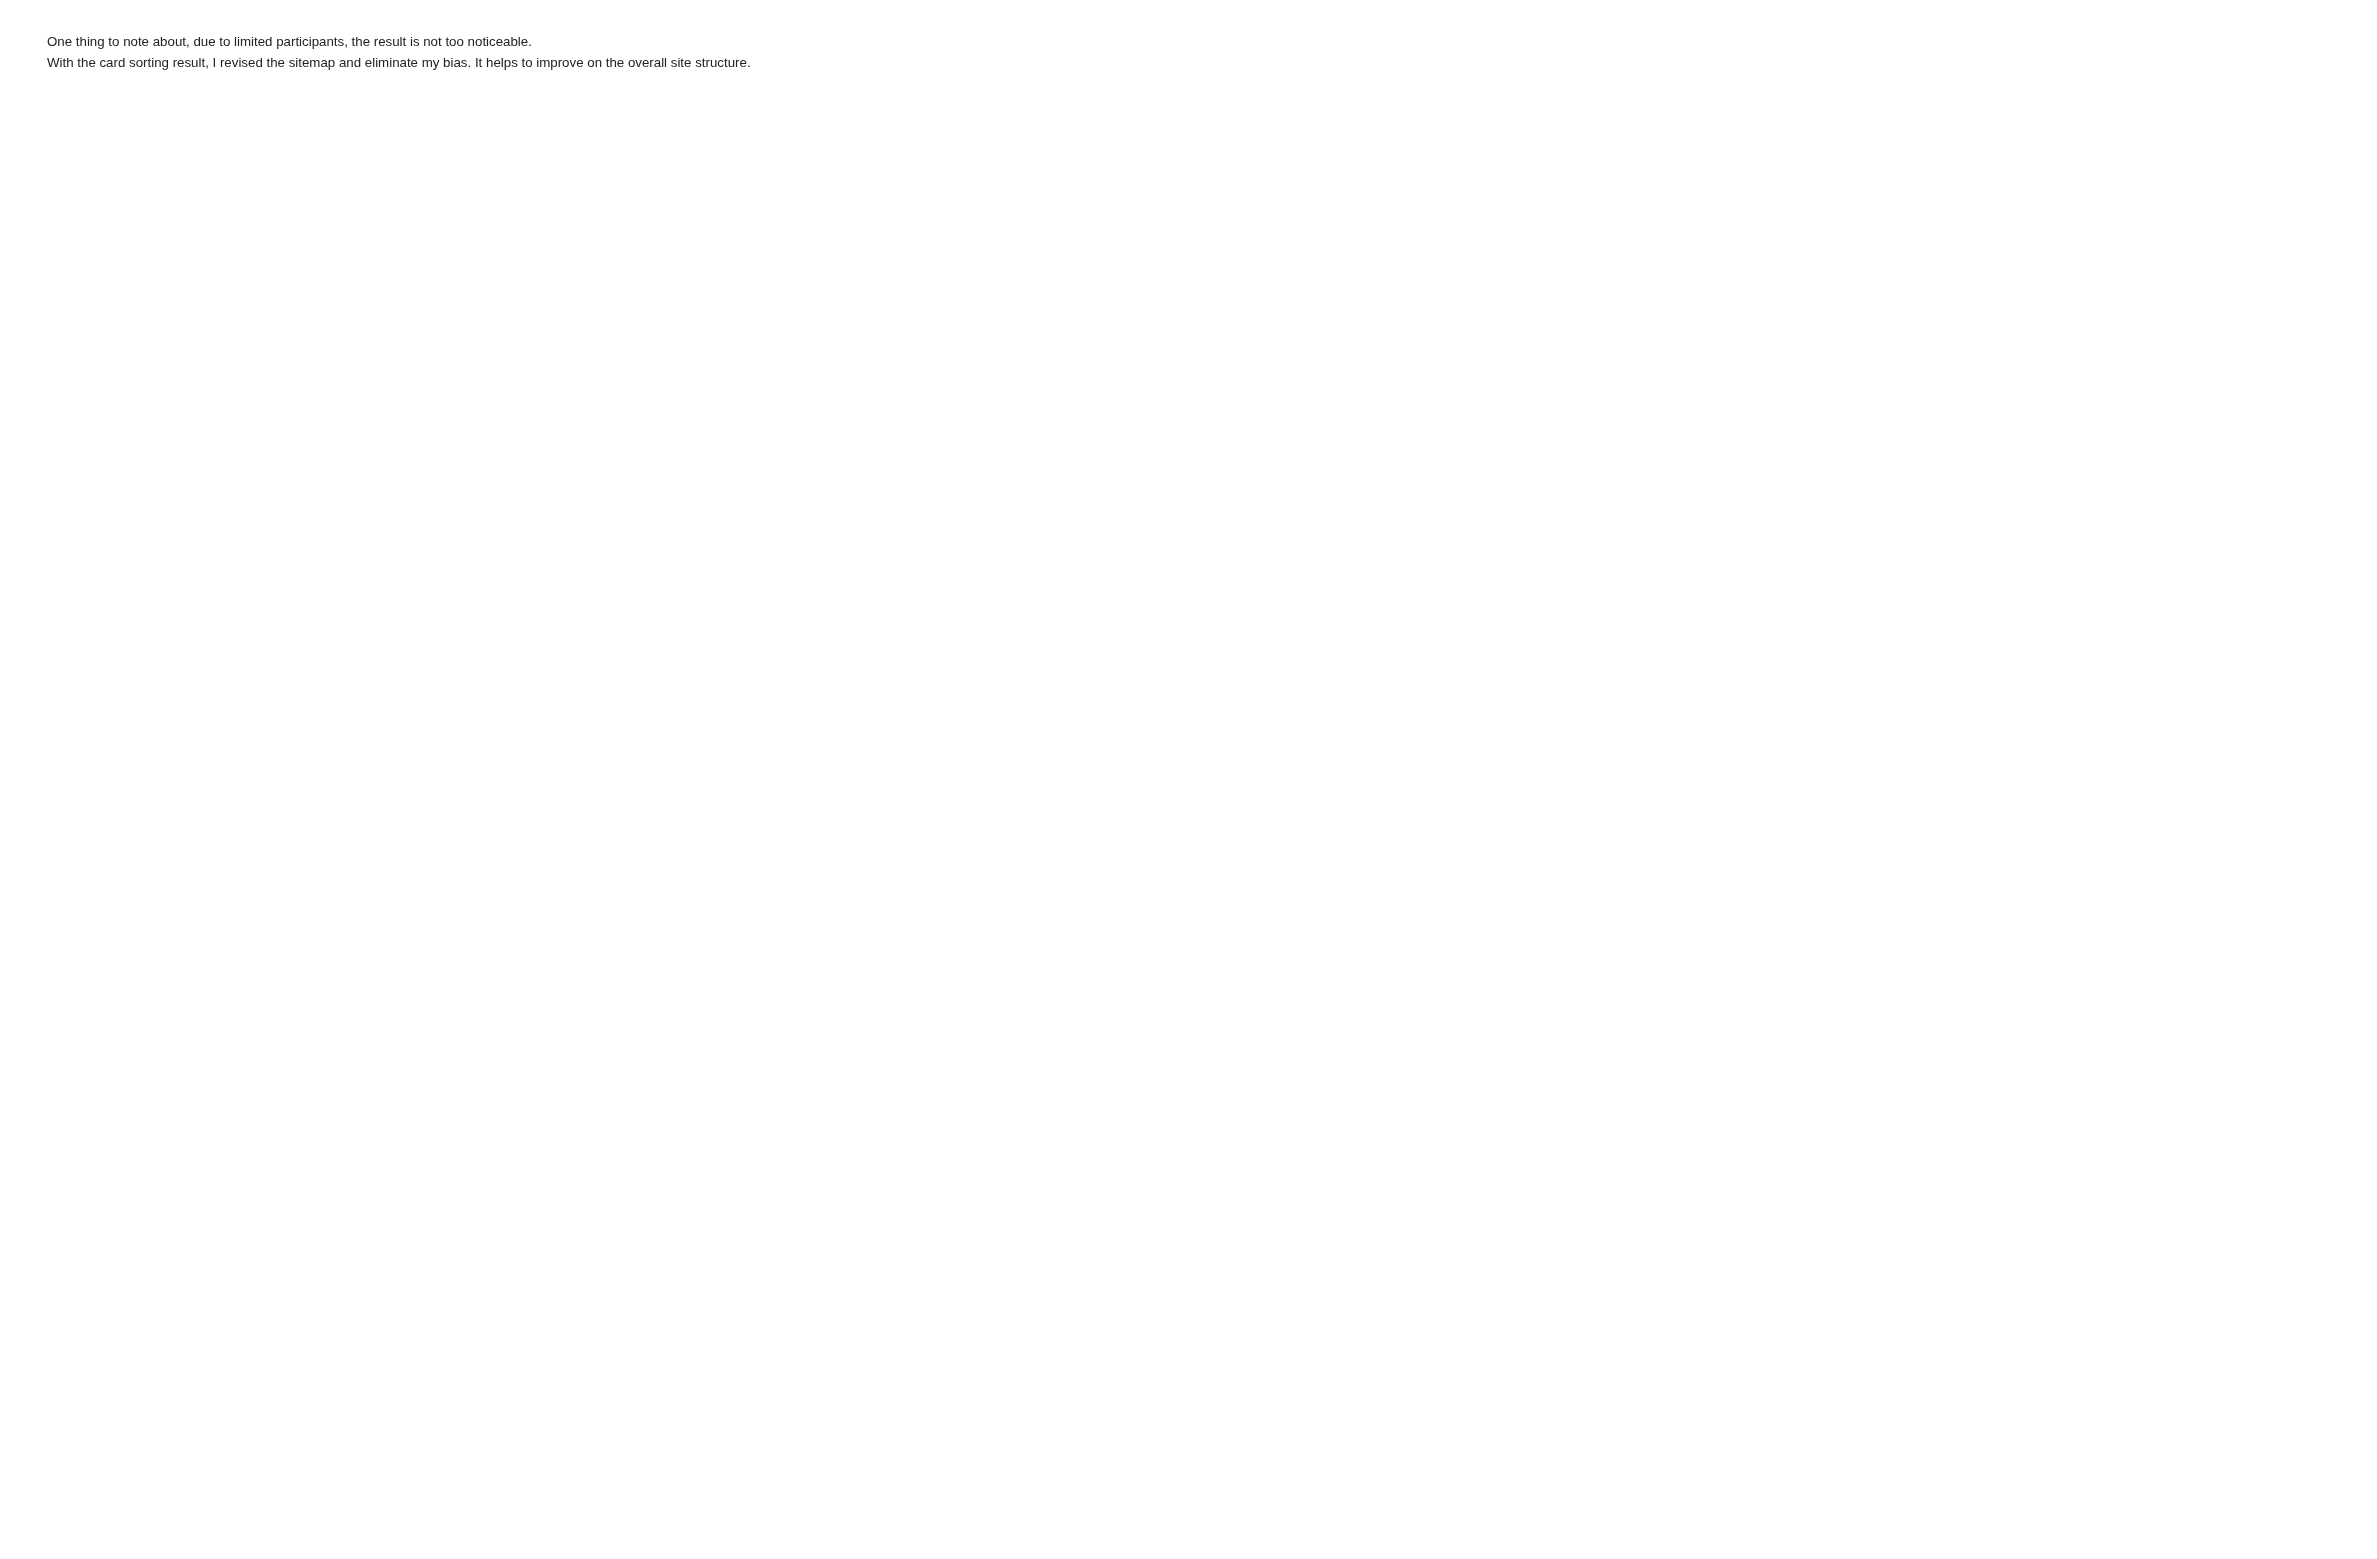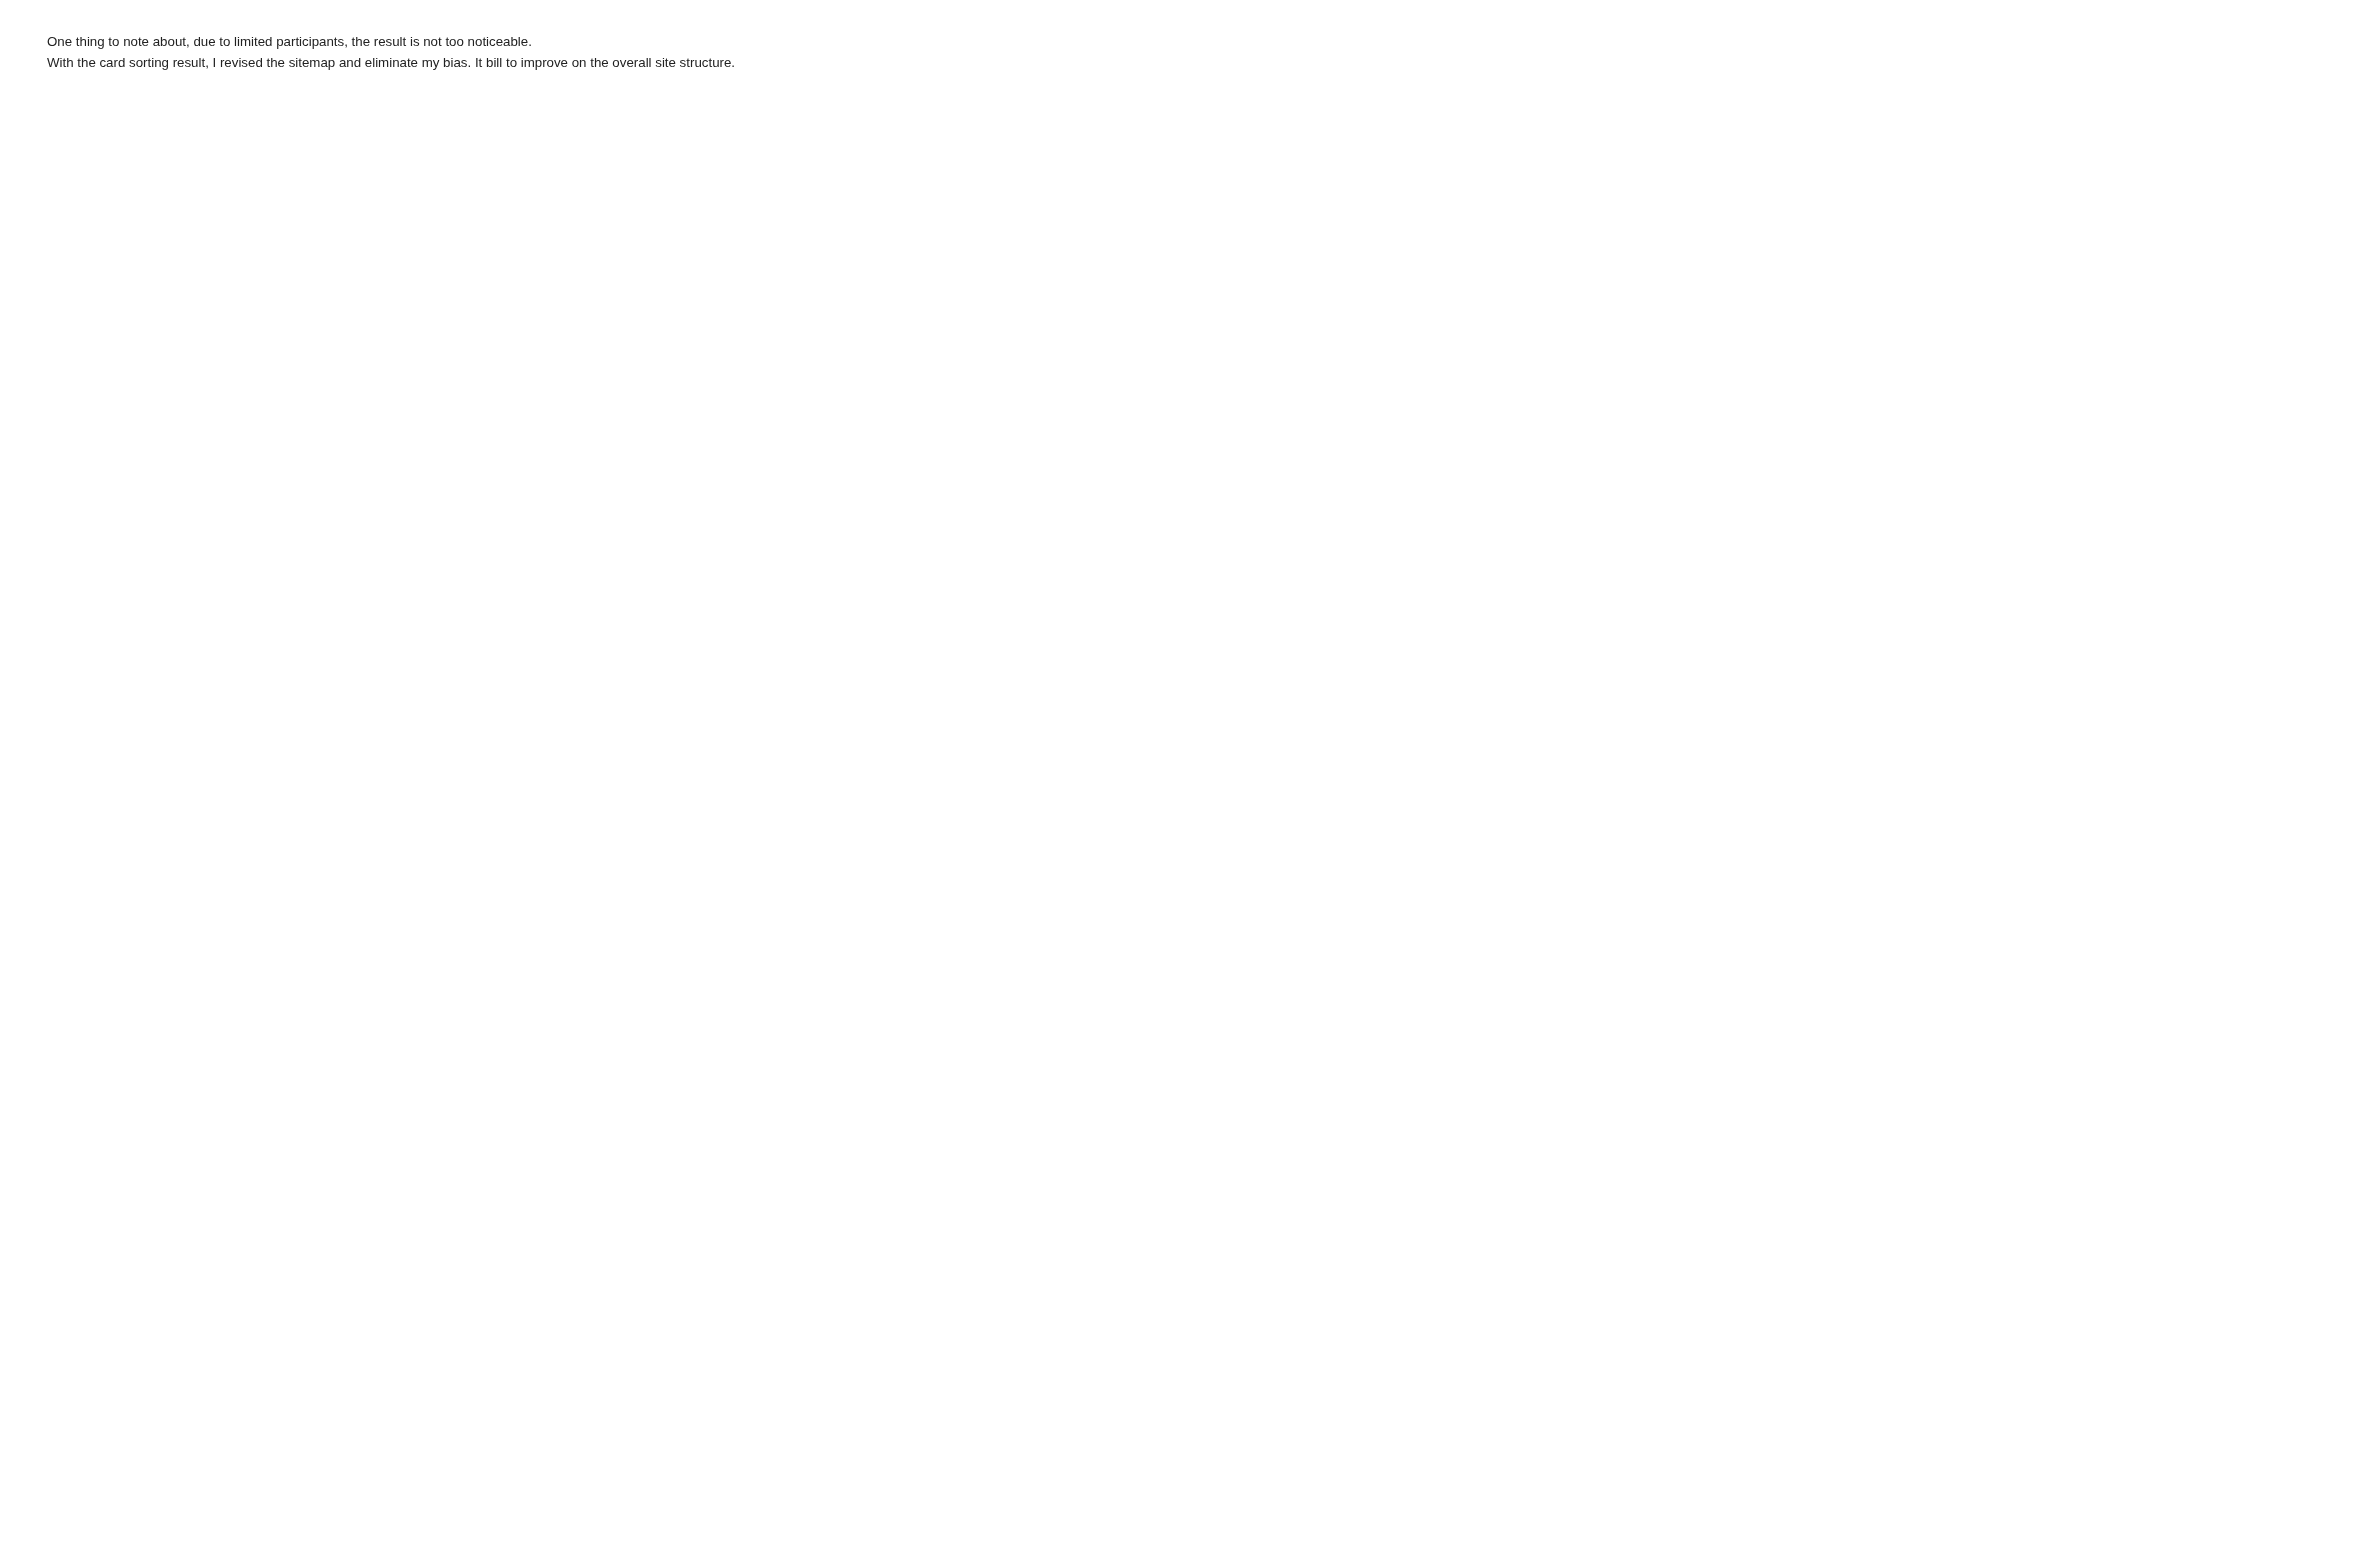--- a/index.html
+++ b/index.html
@@ -53,21 +53,21 @@
       font-size: 10.2px;
       color: #444;
       font-weight: 400;
     }
   </style>
 </head>
 <body>
 
 <p class="intro-text">
   <span>One thing to note about, due to limited participants, the result is not too noticeable.</span><br>
-  <span>With the card sorting result, I revised the sitemap and eliminate my bias. It bill to improve on the overall site structure.</span>
+  <span>With the card sorting result, I revised the sitemap and eliminate my bias. It helps to improve on the overall site structure.</span>
 </p>
 
 <div class="tree-wrapper">
   <svg id="tree-svg" style="position:absolute;top:0;left:0;width:100%;height:704px;overflow:visible;pointer-events:none;" viewBox="0 0 1380 900" width="1079" height="704">
 
   <line x1="685" y1="84" x2="685" y2="120" stroke="#888" stroke-width="1.5"></line>
       <line x1="400" y1="120" x2="995" y2="120" stroke="#888" stroke-width="1.5"></line>
       <line x1="400" y1="120" x2="400" y2="150" stroke="#888" stroke-width="1.5"></line>
       <line x1="680" y1="120" x2="680" y2="150" stroke="#888" stroke-width="1.5"></line>
       <line x1="995" y1="120" x2="995" y2="150" stroke="#888" stroke-width="1.5"></line>

